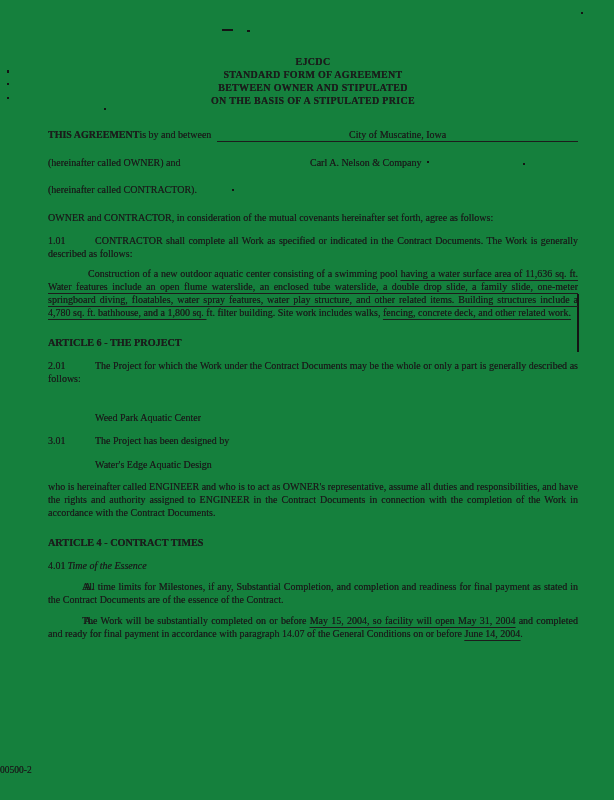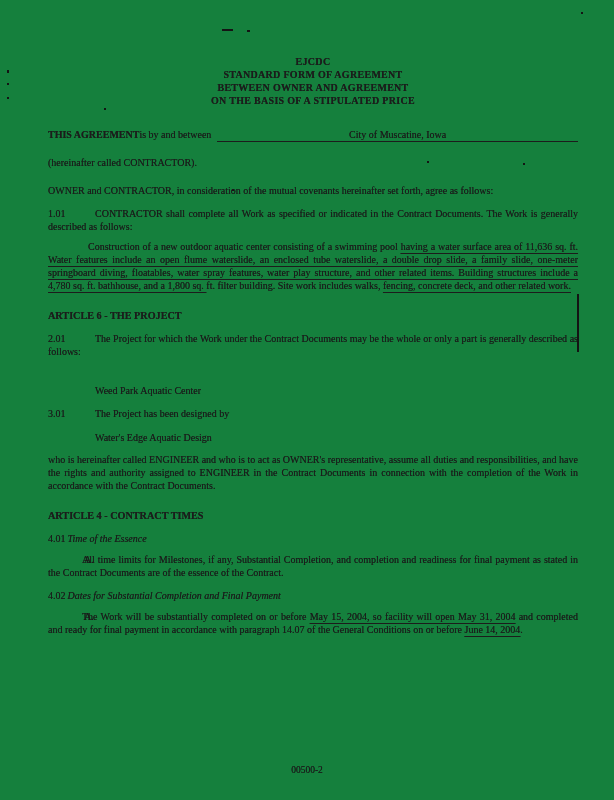--- a/index.html
+++ b/index.html
@@ -40,21 +40,21 @@
   .desc-para { margin-top:7px; text-align:justify; text-indent:40px; }
   .u { text-decoration:underline; text-underline-offset:2.5px; text-decoration-thickness:1px; }
   .fill-line { margin-top:13px; margin-left:47px; }
   .plain-para { margin-top:9px; text-align:justify; }
   .sub-heading { margin-top:10px; }
   .sub-heading .sub-title { font-style:italic; margin-left:2px; }
   .lettered-para { margin-top:8px; text-align:justify; text-indent:18px; }
   .letter-label { display:inline-block; width:16px; }
   .footer {
     position:absolute; left:0; right:0; top:765px;
-    text-align:center; font-size:9.5px; color:#1c1c1c;
+    font-size:9.5px; color:#1c1c1c;
   }
   .artifact { position:absolute; background:#141414; }
 </style>
 </head>
 <body>
 
 <div class="page">
 
   <div class="artifact" style="left:222px; top:29px; width:11px; height:2px;"></div>
   <div class="artifact" style="left:247px; top:30px; width:3px; height:2px;"></div>
@@ -66,32 +66,36 @@
   <div class="artifact" style="left:427px; top:161px; width:2px; height:2px;"></div>
   <div class="artifact" style="left:523px; top:163px; width:2px; height:2px;"></div>
   <div class="artifact" style="left:232px; top:189px; width:2px; height:2px;"></div>
   <div class="artifact" style="left:577px; top:294px; width:2px; height:58px;"></div>
 
   <div class="content">
 
     <div class="title-block">
       <div>EJCDC</div>
       <div>STANDARD FORM OF AGREEMENT</div>
-      <div>BETWEEN OWNER AND AGREEMENT</div>
+      <div>BETWEEN OWNER AND STIPULATED</div>
       <div>ON THE BASIS OF A STIPULATED PRICE</div>
     </div>
 
     <div class="intro-line">
       <span class="bold">THIS AGREEMENT</span>
       <span> is by and between</span>
       <span class="blank-fill">
         <span>City of Muscatine, Iowa</span>
       </span>
     </div>
 
+    <div class="pair-line">
+      <span>(hereinafter called OWNER) and</span>
+      <span class="fill-right">Carl A. Nelson &amp; Company</span>
+    </div>
 
     <div class="pair-line">
       <span>(hereinafter called CONTRACTOR).</span>
     </div>
 
     <p class="covenant">OWNER and CONTRACTOR, in consideration of the mutual covenants hereinafter set forth, agree as follows:</p>
 
     <p class="num-para">
       <span class="para-num">1.01</span><span>CONTRACTOR shall complete all Work as specified or indicated in the Contract Documents.  The Work is generally described as follows:</span>
     </p>
@@ -113,23 +117,20 @@
 
     <div class="article-heading">ARTICLE 4 - CONTRACT TIMES</div>
 
     <p class="sub-heading">
       <span>4.01</span><span class="sub-title">Time of the Essence</span>
     </p>
     <p class="lettered-para">
       <span class="letter-label">A.</span><span>All time limits for Milestones, if any, Substantial Completion, and completion and readiness for final payment as stated in the Contract Documents are of the essence of the Contract.</span>
     </p>
 
-    <p class="sub-heading">
-      <span>4.02</span><span class="sub-title">Dates for Substantial Completion and Final Payment</span>
-    </p>
     <p class="lettered-para">
       <span class="letter-label">A.</span><span>The Work will be substantially completed on or before </span><span class="u">May 15, 2004, so facility will open May 31, 2004</span><span> and completed and ready for final payment in accordance with paragraph 14.07 of the General Conditions on or before </span><span class="u">June 14, 2004</span><span>.</span>
     </p>
 
   </div>
 
   <div class="footer">00500-2</div>
 
 </div>
 

